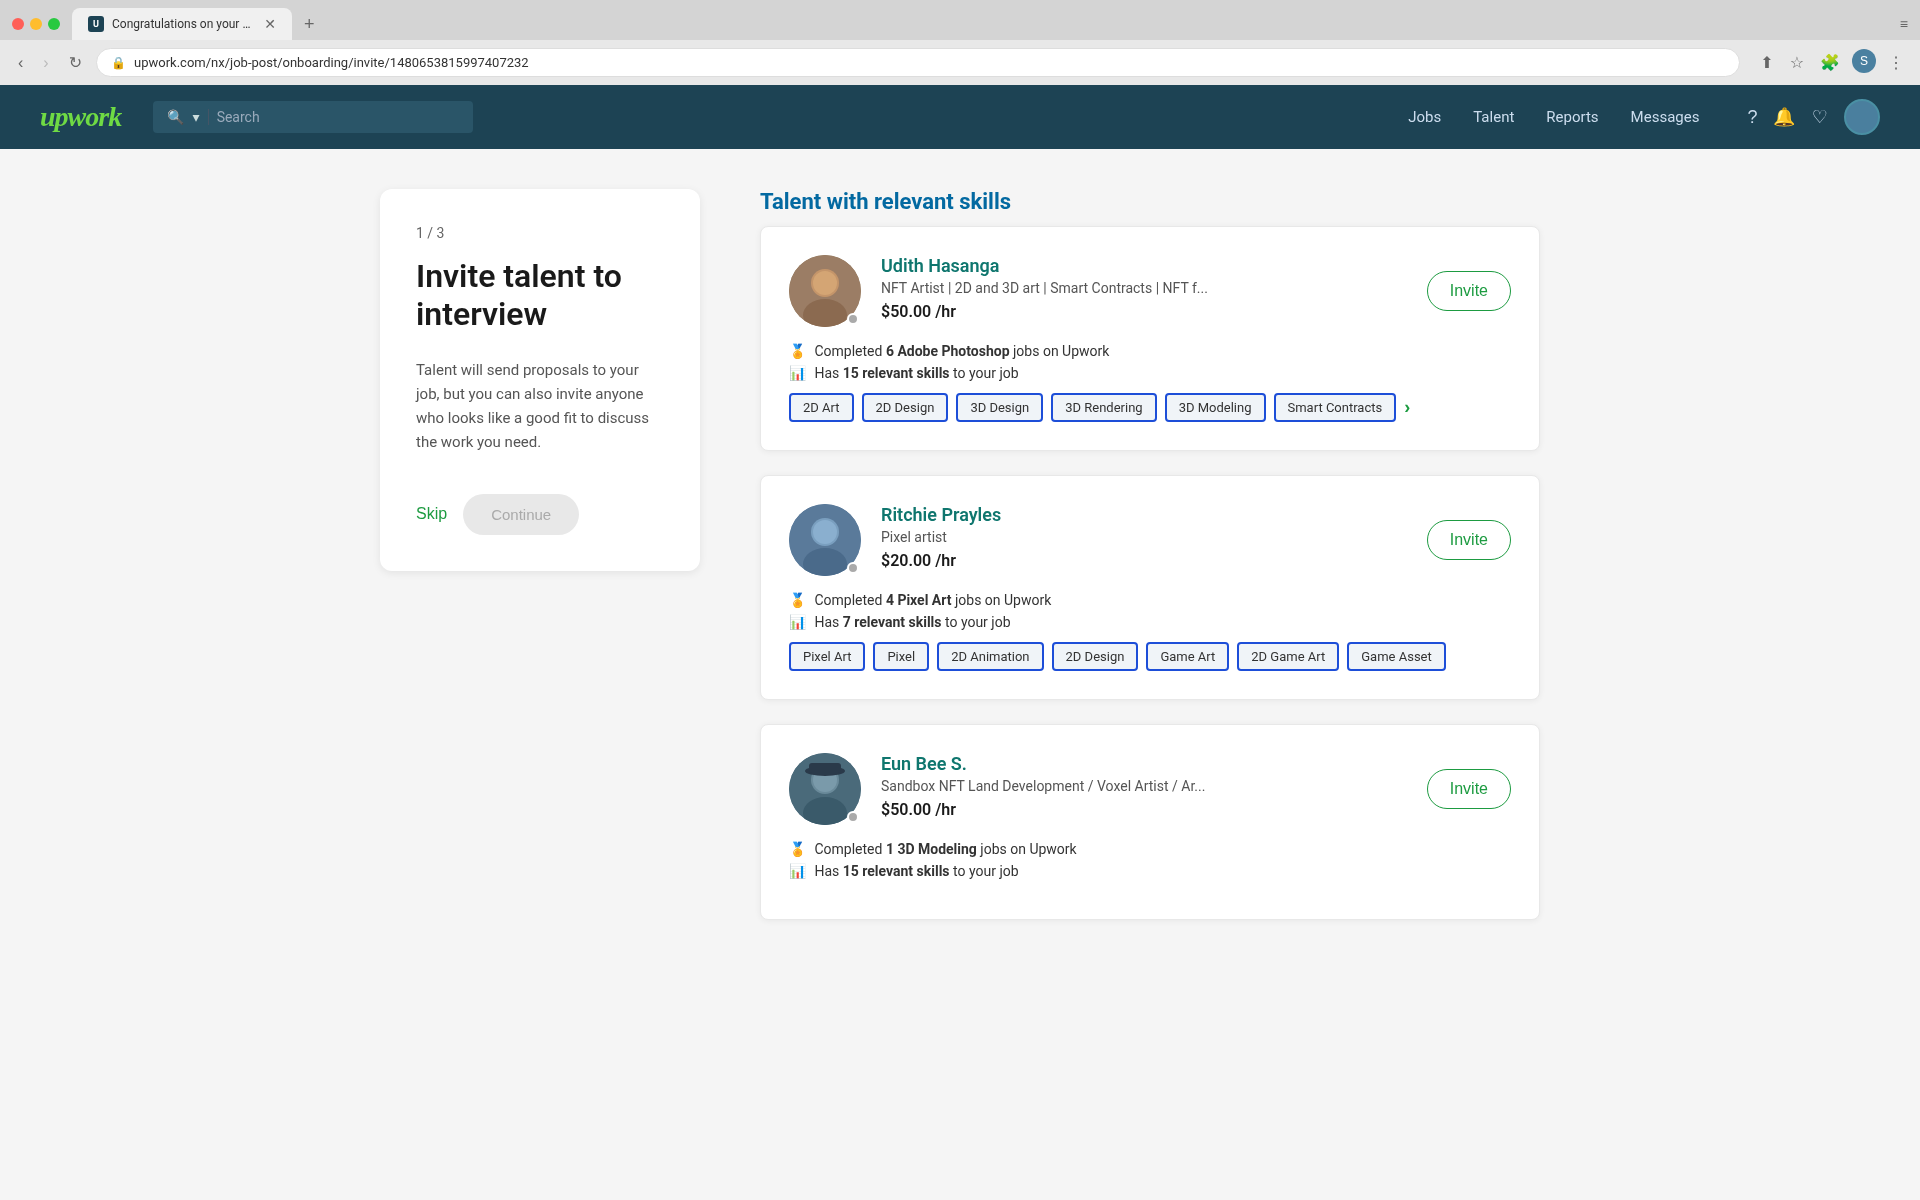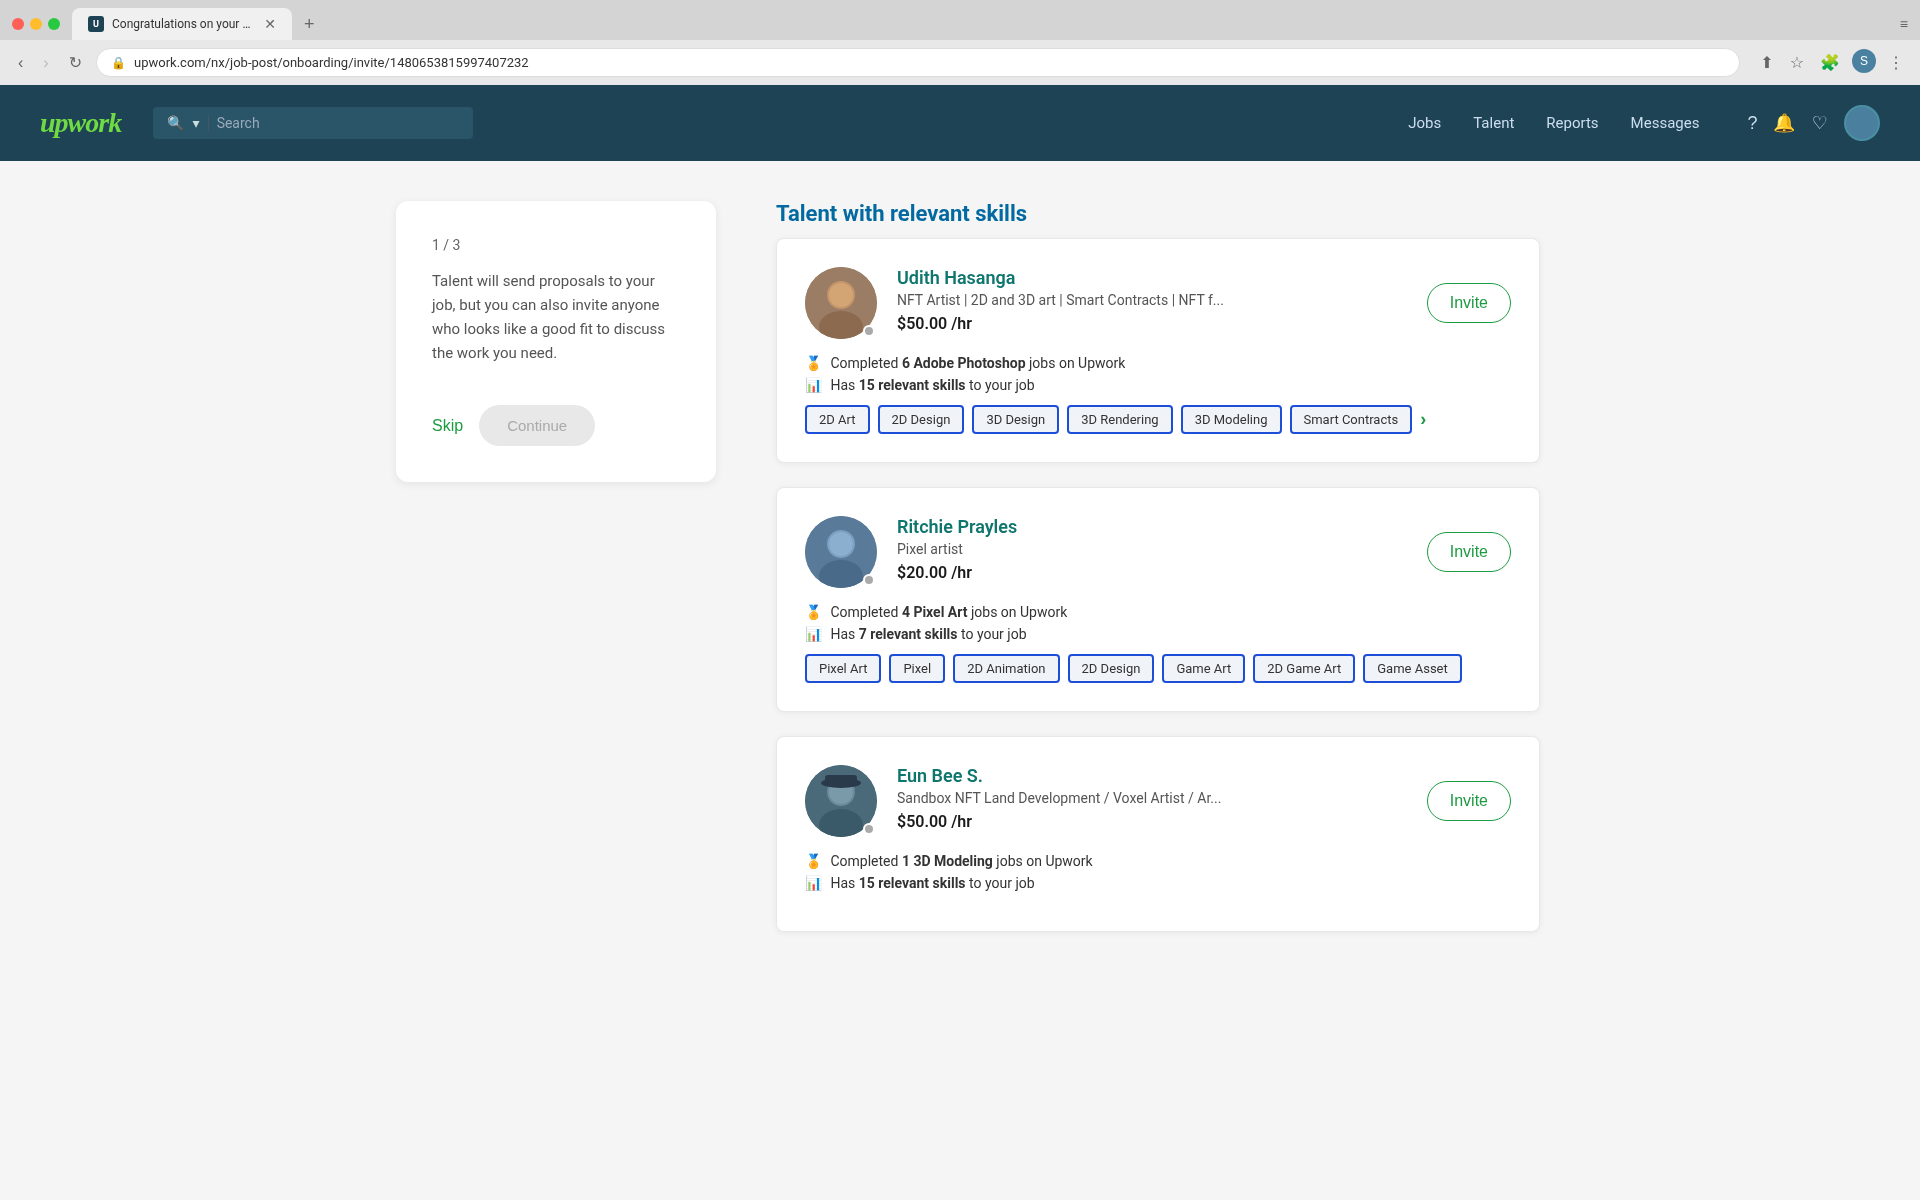--- a/index.html
+++ b/index.html
@@ -21,38 +21,38 @@
     .tl-green { background: #28c940; }
     .nav-btn { background: none; border: none; cursor: pointer; color: #666; font-size: 16px; padding: 4px 6px; }
     .nav-btn:disabled { color: #bbb; cursor: default; }
     .address-bar { flex: 1; display: flex; align-items: center; background: white; border-radius: 20px; padding: 6px 14px; gap: 8px; font-size: 13px; color: #333; border: 1px solid #ddd; }
     .address-bar .lock-icon { color: #666; font-size: 12px; }
     .address-url { color: #333; font-size: 13px; }
     .browser-actions { display: flex; gap: 8px; margin-left: 8px; }
     .browser-action-btn { background: none; border: none; color: #666; font-size: 16px; cursor: pointer; padding: 4px; }
 
     
-    .app-header { background: #1d4354; display: flex; align-items: center; padding: 0 40px; height: 76px; gap: 32px; }
+    .app-header { background: #1d4354; display: flex; align-items: center; padding: 0 40px; height: 64px; gap: 32px; }
     .logo { color: #6fda44; font-size: 28px; font-weight: 700; letter-spacing: -1px; font-family: Georgia, serif; }
     .logo span { font-style: italic; }
     .search-bar { display: flex; align-items: center; background: #2a5568; border-radius: 4px; padding: 8px 14px; gap: 8px; flex: 0 0 320px; cursor: pointer; }
     .search-bar .search-icon { color: #9ab; font-size: 14px; }
     .search-bar .search-filter { display: flex; align-items: center; gap: 4px; color: #cdd; font-size: 14px; border-right: 1px solid #456; padding-right: 8px; }
     .search-bar .search-input-text { color: #9ab; font-size: 14px; }
     .nav-links { display: flex; align-items: center; gap: 32px; margin-left: auto; }
     .nav-link { color: #cde; font-size: 15px; text-decoration: none; cursor: pointer; }
     .nav-icons { display: flex; align-items: center; gap: 16px; margin-left: 16px; }
     .nav-icon-btn { background: none; border: none; color: #cde; font-size: 18px; cursor: pointer; }
     .avatar { width: 36px; height: 36px; border-radius: 50%; background: #4a7f9e; display: flex; align-items: center; justify-content: center; font-size: 14px; color: white; border: 2px solid #4a90a4; cursor: pointer; }
 
     
     .main-content { display: flex; max-width: 1200px; margin: 40px auto; gap: 60px; padding: 0 20px; }
 
     
-    .left-panel { background: white; border-radius: 12px; padding: 36px; width: 320px; flex-shrink: 0; height: fit-content; box-shadow: 0 2px 8px rgba(0,0,0,0.08); margin-left: 16px; }
+    .left-panel { background: white; border-radius: 12px; padding: 36px; width: 320px; flex-shrink: 0; height: fit-content; box-shadow: 0 2px 8px rgba(0,0,0,0.08); }
     .step-indicator { font-size: 14px; color: #666; margin-bottom: 16px; }
     .panel-title { font-size: 32px; font-weight: 600; color: #1a1a1a; line-height: 1.2; margin-bottom: 24px; }
     .panel-description { font-size: 15px; color: #555; line-height: 1.6; margin-bottom: 40px; }
     .panel-actions { display: flex; gap: 16px; align-items: center; }
     .btn-skip { background: none; border: none; color: #1d9b41; font-size: 16px; font-weight: 500; cursor: pointer; }
     .btn-continue { background: #e8e8e8; color: #aaa; border: none; padding: 12px 28px; border-radius: 25px; font-size: 15px; cursor: pointer; font-weight: 500; }
 
     
     .right-panel { flex: 1; }
     .section-title { font-size: 22px; font-weight: 700; color: #0369a1; margin-bottom: 12px; }
@@ -138,20 +138,21 @@
     <button class="nav-icon-btn">🔔</button>
     <button class="nav-icon-btn">♡</button>
     <div class="avatar"></div>
   </div>
 </div>
 
 <div class="main-content">
 
   <div class="left-panel">
     <div class="step-indicator">1 / 3</div>
+    <h2 class="panel-title">Invite talent to interview</h2>
     <p class="panel-description">Talent will send proposals to your job, but you can also invite anyone who looks like a good fit to discuss the work you need.</p>
     <div class="panel-actions">
       <button class="btn-skip">Skip</button>
       <button class="btn-continue">Continue</button>
     </div>
   </div>
 
   <div class="right-panel">
     <h2 class="section-title">Talent with relevant skills</h2>
 

